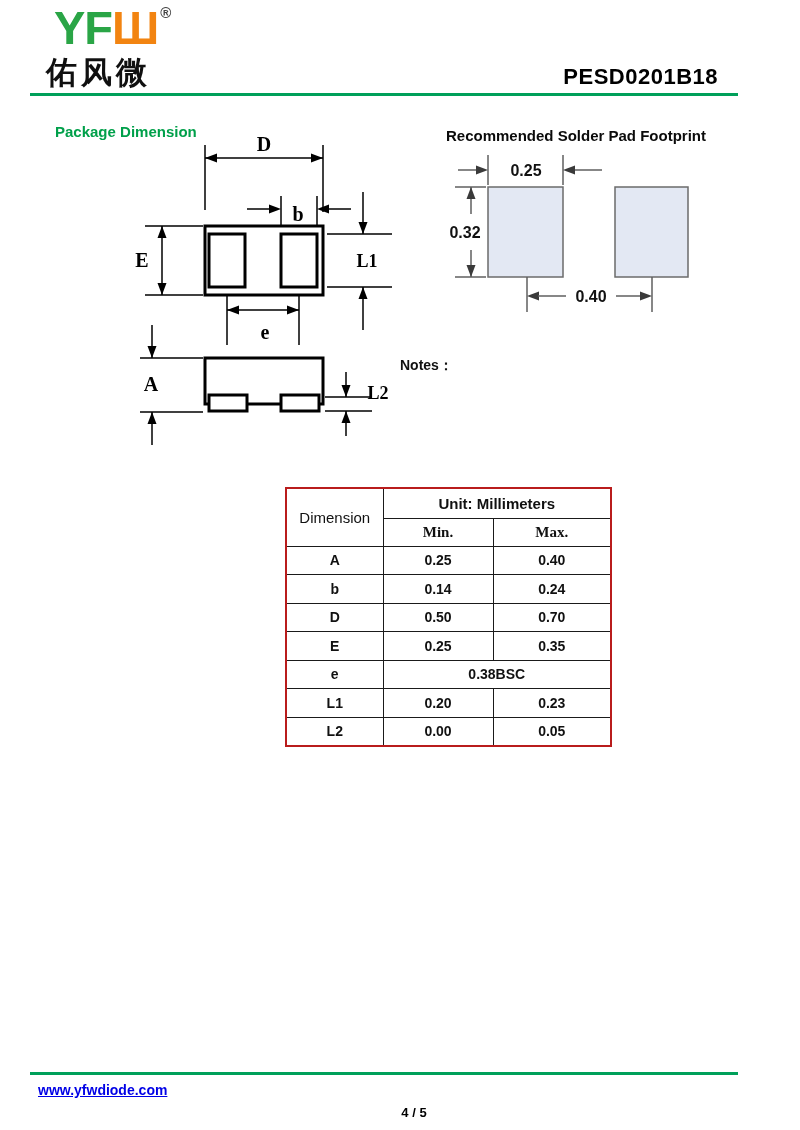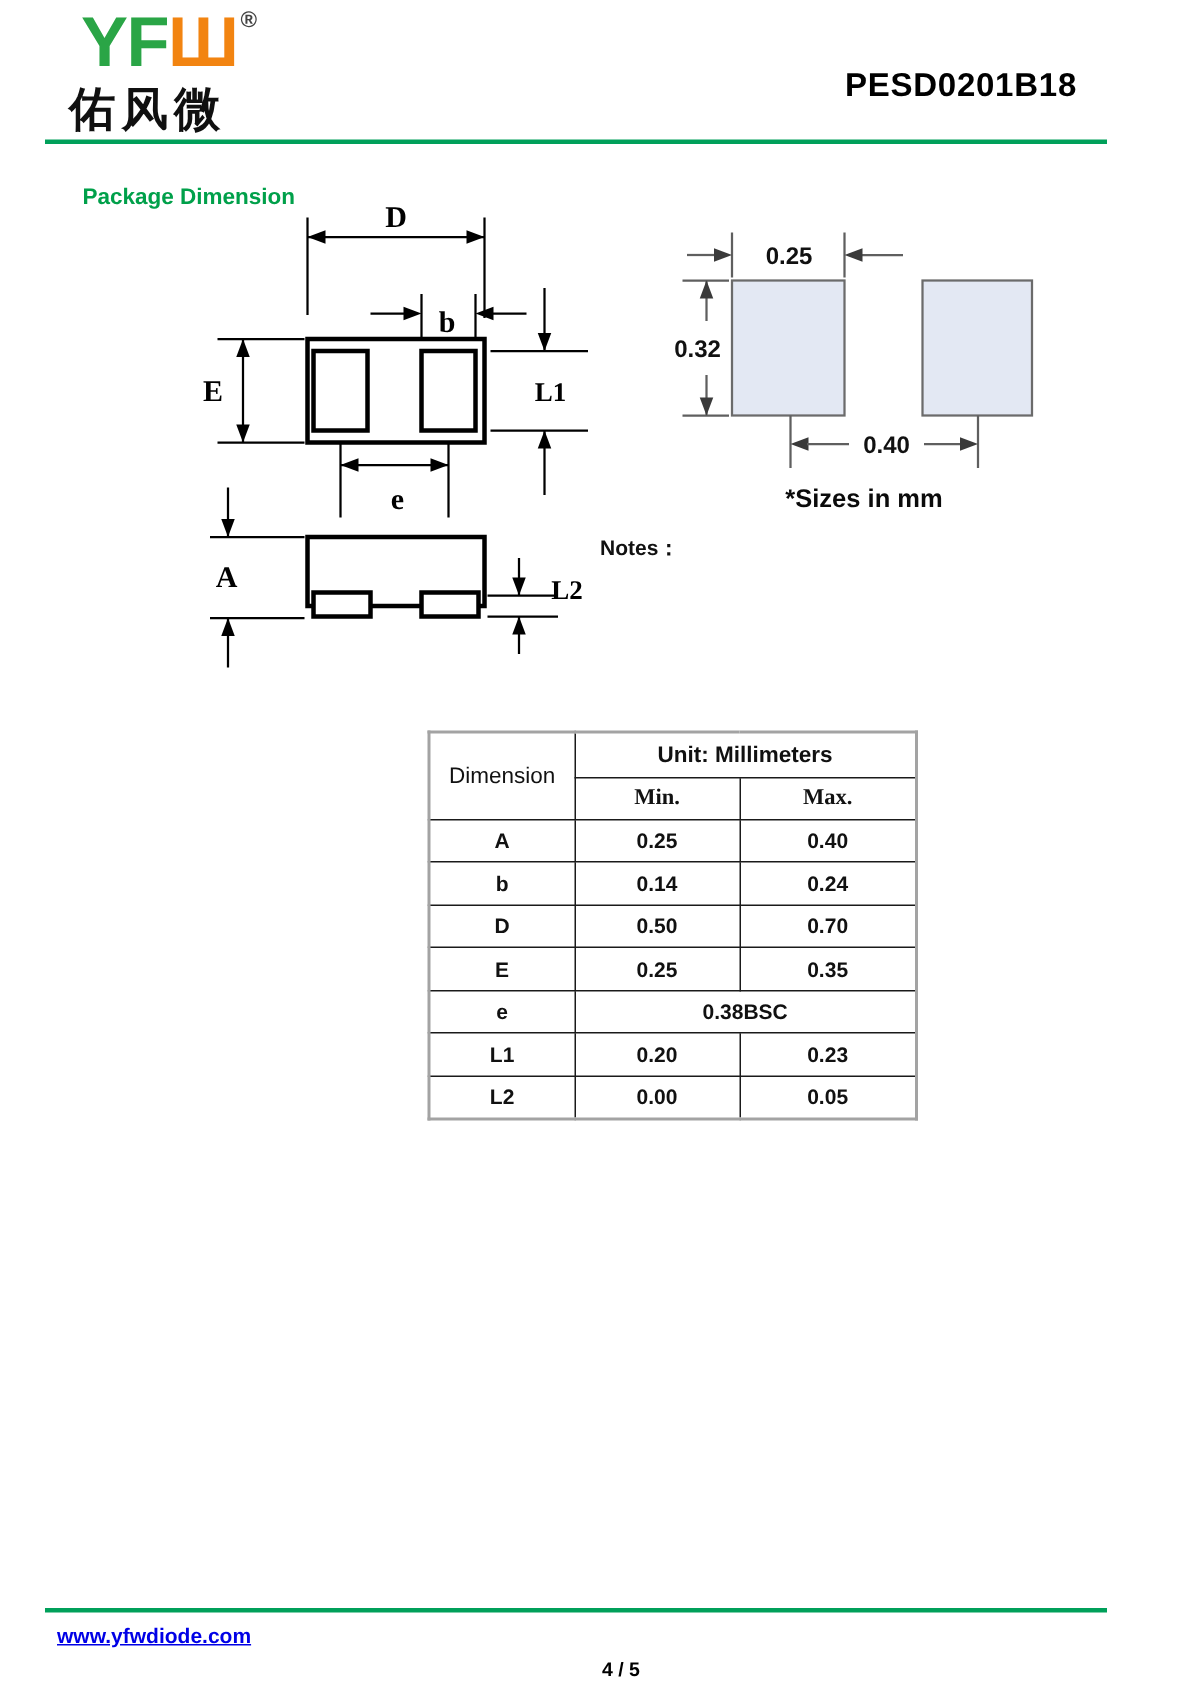--- a/index.html
+++ b/index.html
@@ -9,21 +9,21 @@
     font-family: "Liberation Sans", sans-serif; color: #111; overflow: hidden;
   }
   .abs { position: absolute; }
 
   
   .logo-line { left: 54px; top: 4px; font-weight: bold; font-size: 47px; letter-spacing: -1px; line-height: 1; }
   .logo-yf { color: #2AA546; }
   .logo-mark { color: #F28411; }
   .logo-reg { font-size: 15px; color: #444; vertical-align: 26px; letter-spacing: 0; margin-left: 2px; font-weight: bold; }
   .logo-cn { left: 46px; top: 56px; font-size: 31px; font-weight: bold; letter-spacing: 4px; color: #101010; line-height: 1.1; }
-  .product-code { right: 20px; top: 44px; font-size: 22px; font-weight: bold; color: #000; letter-spacing: 0.5px; }
+  .product-code { right: 20px; top: 64px; font-size: 22px; font-weight: bold; color: #000; letter-spacing: 0.5px; }
   .rule-green { left: 30px; width: 763px; height: 3px; background: #00A05A; }
   .rule-top { top: 93px; }
   .rule-bottom { top: 1072px; }
   .section-title { left: 55px; top: 99px; font-size: 15px; font-weight: bold; color: #00A04A; margin-top: 24px; }
 
   
   svg { display: block; }
   .draw-line { stroke: #000; stroke-width: 1.5; }
   .draw-rect { stroke: #000; stroke-width: 3; fill: #fff; }
   .head { fill: #000; stroke: none; }
@@ -35,21 +35,21 @@
   .fp-num { font-family: "Liberation Sans", sans-serif; font-size: 16px; font-weight: bold; fill: #111; }
 
   .fp-title { left: 430px; top: 127px; width: 292px; text-align: center; font-size: 15px; font-weight: bold; color: #0b0b0b; }
   .fp-sizes { left: 430px; top: 323px; width: 292px; text-align: center; font-size: 17px; font-weight: bold; color: #0b0b0b; }
   .notes-head { left: 400px; top: 357px; font-size: 14px; font-weight: bold; }
   .notes-body { left: 400px; top: 383px; width: 380px; font-size: 13.5px; font-weight: bold; }
 
   
   .dim-table { left: 285px; top: 487px; border-collapse: collapse; table-layout: fixed; }
   .dim-table td, .dim-table th { border: 1.5px solid #1a1a1a; text-align: center; vertical-align: middle; padding: 0; }
-  .dim-table { border: 2px solid #a3a3a3; padding-left: 36px; }
+  .dim-table { border: 2px solid #b91c1c; padding-left: 36px; }
   .col-dim { width: 97px; }
   .col-min { width: 110px; }
   .col-max { width: 118px; }
   .th-dimension { font-size: 15px; font-weight: normal; height: 58px; }
   .th-unit { font-size: 15px; font-weight: bold; height: 30px; }
   .th-minmax { font-size: 15px; font-weight: bold; height: 28px; font-family: Liberation Serif, serif; }
   .dim-table td { font-size: 14px; font-weight: bold; height: 28.5px; }
 
   
   .footer-site { left: 38px; top: 1082px; font-size: 14px; font-weight: bold; color: #0000E6; text-decoration: underline; }
@@ -144,20 +144,21 @@
       <line class="draw-line" x1="205" y1="272" x2="252" y2="272"></line>
       <line class="draw-line" x1="205" y1="286" x2="252" y2="286"></line>
       <line class="draw-line" x1="226" y1="247" x2="226" y2="272"></line>
       <polygon class="head" points="226,272 221.5,260 230.5,260"></polygon>
       <line class="draw-line" x1="226" y1="286" x2="226" y2="311"></line>
       <polygon class="head" points="226,286 221.5,298 230.5,298"></polygon>
       <text class="dim-serif-sm" x="258" y="274" text-anchor="middle">L2</text>
     </g>
   </svg>
 
+  <div class="abs fp-title">Recommended Solder Pad Footprint</div>
 
   <svg class="abs" style="left:430px; top:150px;" width="292" height="170" viewBox="0 0 292 170">
 
     <g>
       <rect class="fp-pad" x="58" y="37" width="75" height="90"></rect>
       <rect class="fp-pad" x="185" y="37" width="73" height="90"></rect>
     </g>
 
     <g>
       <line class="fp-line" x1="58" y1="5" x2="58" y2="35"></line>
@@ -183,21 +184,20 @@
       <line class="fp-line" x1="97" y1="127" x2="97" y2="162"></line>
       <line class="fp-line" x1="222" y1="127" x2="222" y2="162"></line>
       <polygon class="fp-head" points="97,146 109,141.5 109,150.5"></polygon>
       <line class="fp-line" x1="108" y1="146" x2="136" y2="146"></line>
       <text class="fp-num" x="161" y="152" text-anchor="middle">0.40</text>
       <line class="fp-line" x1="186" y1="146" x2="211" y2="146"></line>
       <polygon class="fp-head" points="222,146 210,141.5 210,150.5"></polygon>
     </g>
   </svg>
 
-  <div class="abs fp-sizes">*Sizes in mm</div>
 
   <div class="abs notes-head">Notes：</div>
 
   <table class="abs dim-table">
     <colgroup>
       <col class="col-dim">
         <col class="col-min">
         <col class="col-max">
     </colgroup>
     <tbody>

